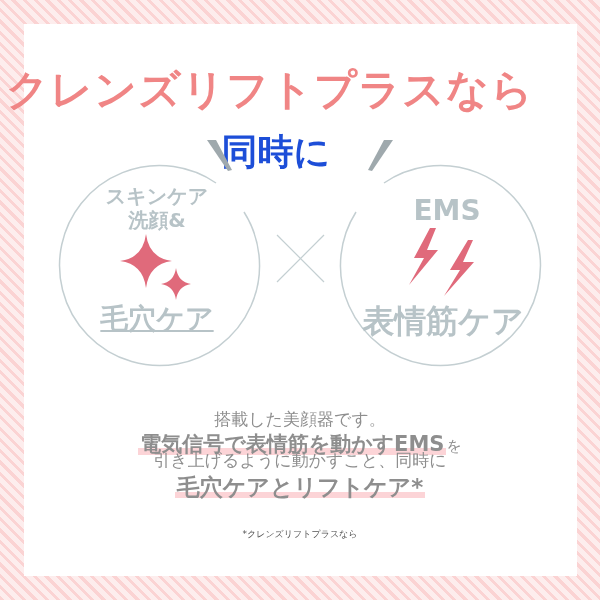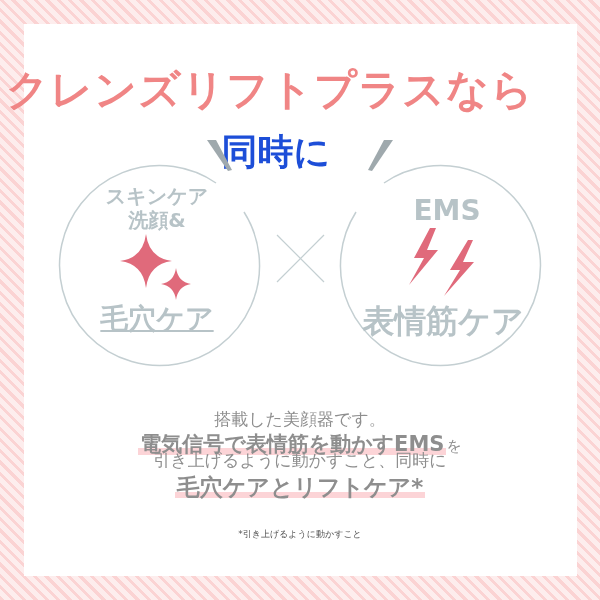--- a/index.html
+++ b/index.html
@@ -87,13 +87,13 @@
 
 <div class="body-text l1">
   <span class="hl">電気信号で表情筋を動かすEMS</span><span class="small">を</span>
 </div>
 <div class="body-text l2">搭載した美顔器です。</div>
 <div class="body-text l3">引き上げるように動かすこと、同時に</div>
 <div class="body-text l4">
   <span class="hl">毛穴ケアとリフトケア*</span>
 </div>
 
-<div class="body-text note">*引き上げるように動かすこと</div>
+<div class="body-text note">*クレンズリフトプラスなら</div>
 
 </body></html>

